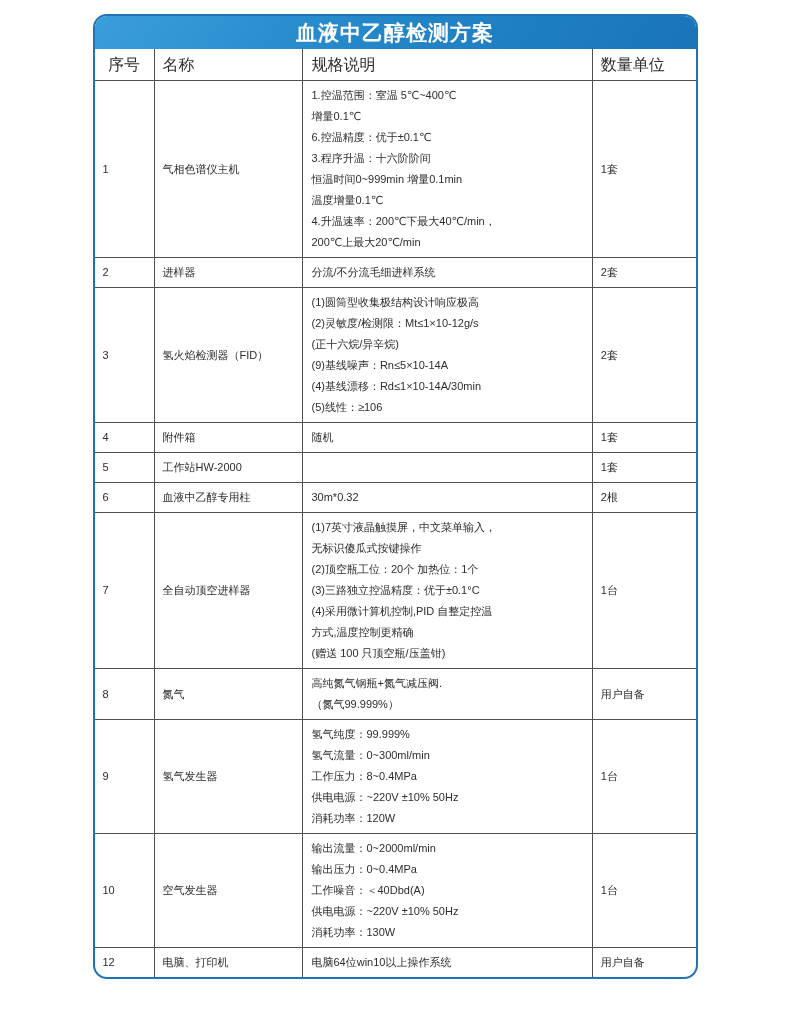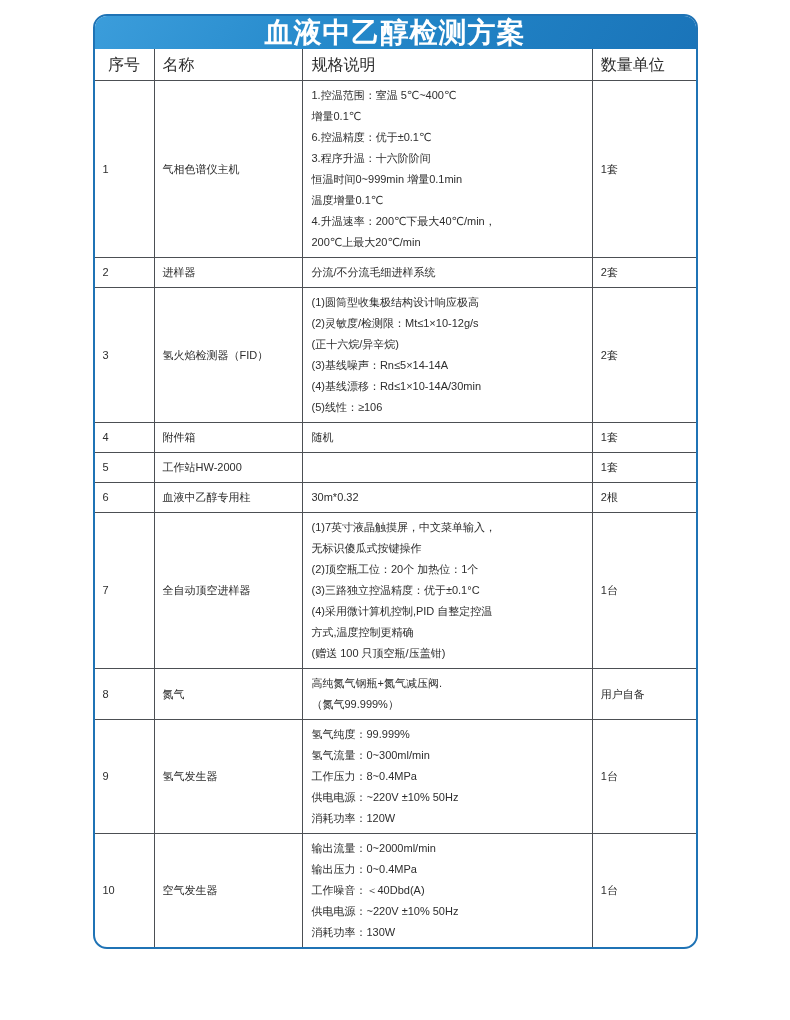--- a/index.html
+++ b/index.html
@@ -15,21 +15,21 @@
     margin: 14px auto 0 auto;
     border: 2px solid #1f73b5;
     border-radius: 14px;
     overflow: hidden;
     background: #ffffff;
   }
   .card-title {
     background: linear-gradient(125deg, #3b9ddb 0%, #2387c9 45%, #1a74b9 100%);
     color: #ffffff;
     font-weight: bold;
-    font-size: 28px;
+    font-size: 21px;
     line-height: 33px;
     height: 33px;
     text-align: center;
     letter-spacing: 1px;
   }
   table.spec-table {
     width: 100%;
     border-collapse: collapse;
     table-layout: fixed;
     border-radius: 14px;
@@ -105,21 +105,21 @@
     <td class="c-qty">2套</td>
   </tr>
 
   <tr>
     <td class="c-no">3</td>
     <td class="c-name">氢火焰检测器（FID）</td>
     <td class="c-spec">
             <div class="spec-line">(1)圆筒型收集极结构设计响应极高</div>
             <div class="spec-line">(2)灵敏度/检测限：Mt≤1×10-12g/s</div>
             <div class="spec-line">(正十六烷/异辛烷)</div>
-            <div class="spec-line">(3)基线噪声：Rn≤5×14-14A</div>
+            <div class="spec-line">(9)基线噪声：Rn≤5×10-14A</div>
             <div class="spec-line">(4)基线漂移：Rd≤1×10-14A/30min</div>
             <div class="spec-line">(5)线性：≥106</div>
           </td>
     <td class="c-qty">2套</td>
   </tr>
 
   <tr>
     <td class="c-no">4</td>
     <td class="c-name">附件箱</td>
     <td class="c-spec">
@@ -189,15 +189,23 @@
             <div class="spec-line">输出流量：0~2000ml/min</div>
             <div class="spec-line">输出压力：0~0.4MPa</div>
             <div class="spec-line">工作噪音：＜40Dbd(A)</div>
             <div class="spec-line">供电电源：~220V ±10% 50Hz</div>
             <div class="spec-line">消耗功率：130W</div>
           </td>
     <td class="c-qty">1台</td>
   </tr>
 
 
+  <tr>
+    <td class="c-no">12</td>
+    <td class="c-name">电脑、打印机</td>
+    <td class="c-spec">
+            <div class="spec-line">电脑64位win10以上操作系统</div>
+          </td>
+    <td class="c-qty">用户自备</td>
+  </tr>
 </tbody>
   </table>
 </div>
 
 </body></html>

